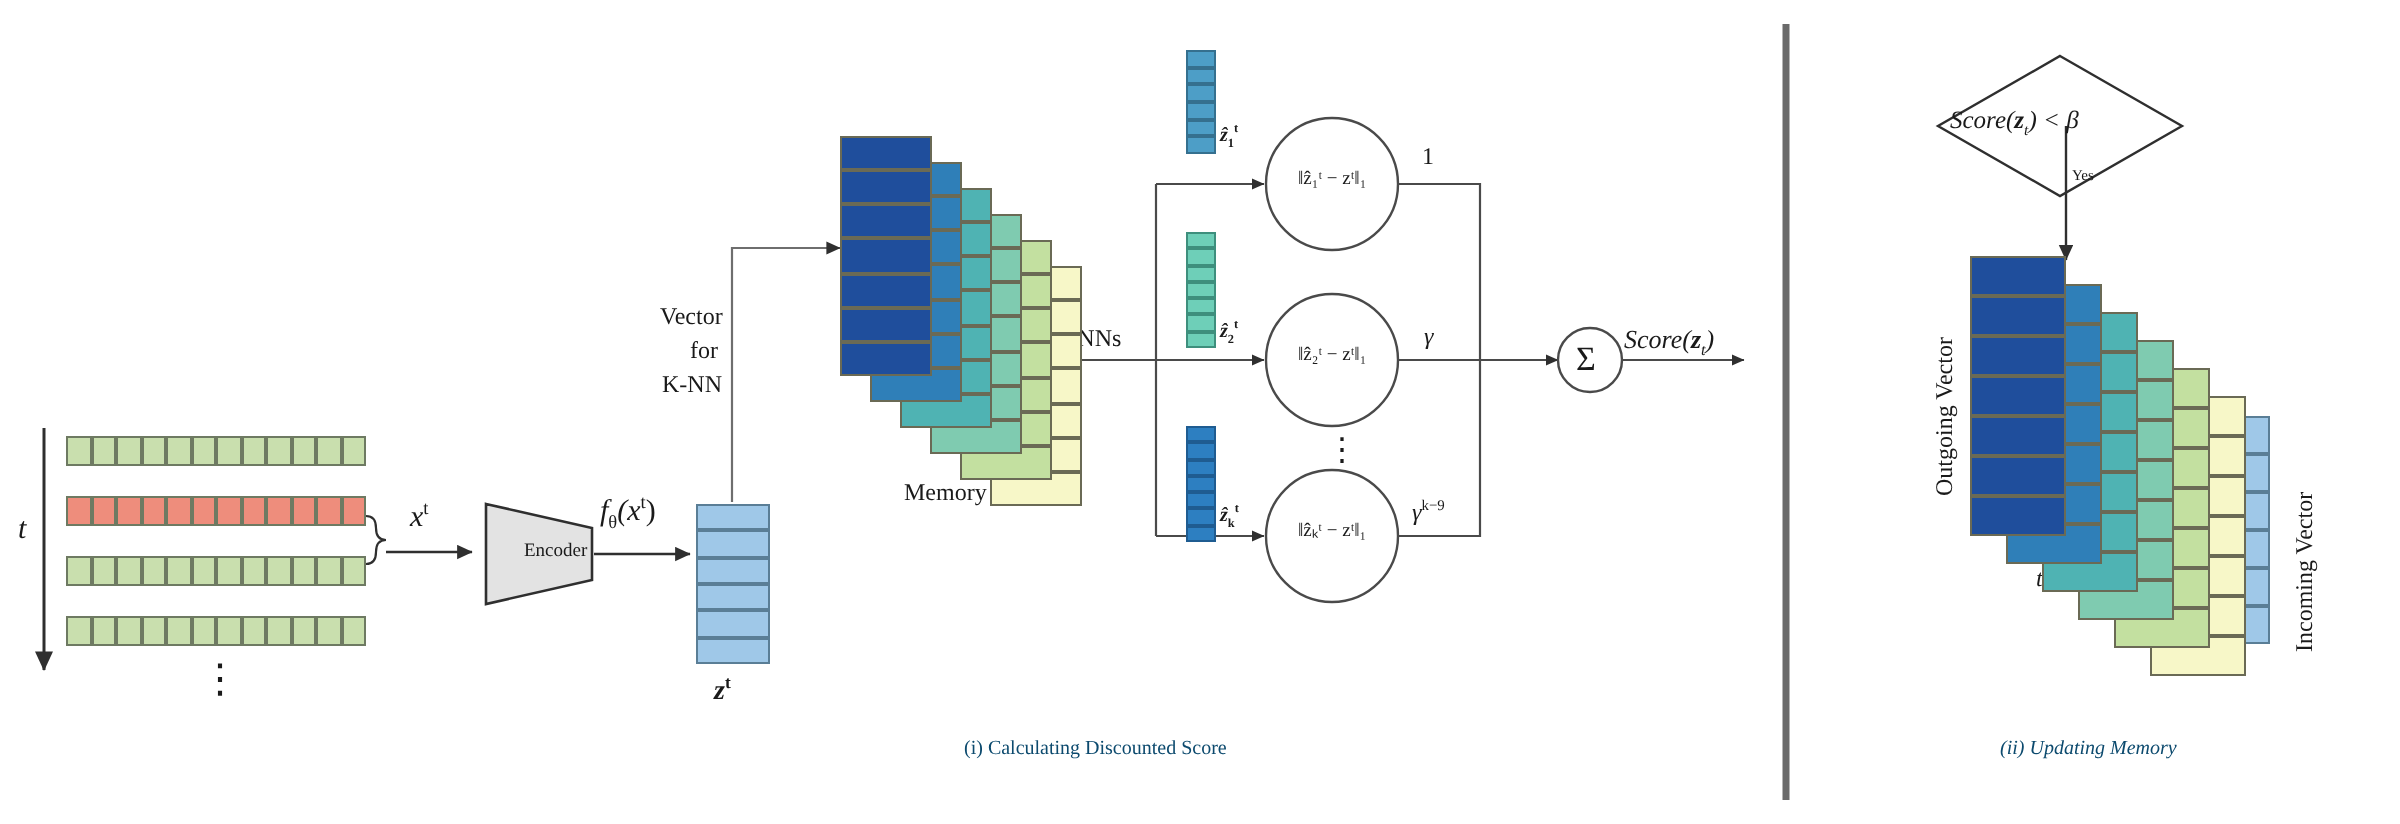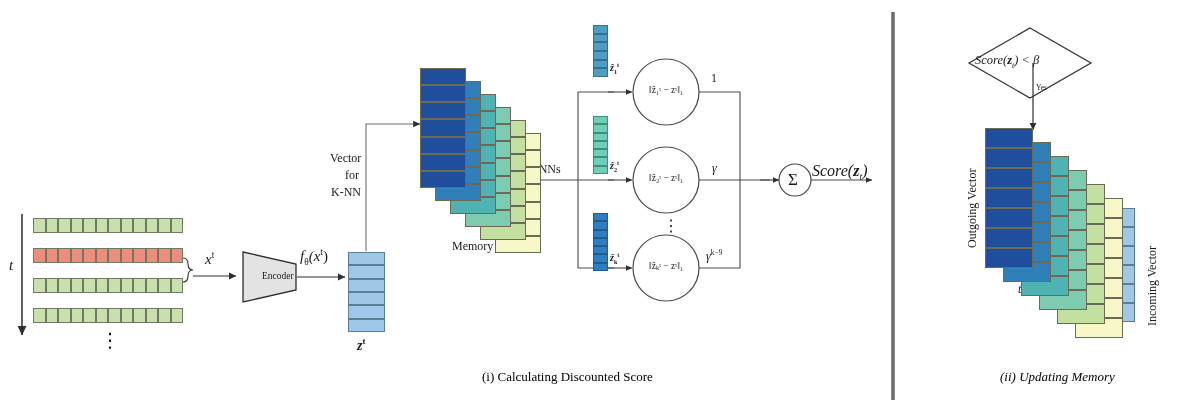--- a/index.html
+++ b/index.html
@@ -2,21 +2,21 @@
 <html><head>
 <meta charset="utf-8">
 <style>
   html,body{margin:0;padding:0;background:#ffffff;}
   body{width:1200px;height:412px;position:relative;overflow:hidden;
        font-family:"Liberation Serif", serif;color:#1a1a1a;}
   .stage{position:absolute;inset:0;width:1200px;height:412px;}
   svg.layer{position:absolute;left:0;top:0;width:1200px;height:412px;overflow:visible;}
   .lbl{position:absolute;white-space:nowrap;line-height:1;}
   .ital{font-style:italic;}
-  .caption{font-size:13px;color:#000000;}
+  .caption{font-size:10px;color:#0c4a6e;}
   .tiny{font-size:7.5px;}
   .sm{font-size:9.5px;padding-left:12px;}
   .md{font-size:12px;}
   .big{font-size:15px;}
   .rot90{transform:rotate(-90deg);transform-origin:left top;}
   .cellrow{position:absolute;display:flex;}
   .cell{box-sizing:border-box;border:1px solid #6e7a62;}
   .vvec{position:absolute;display:flex;flex-direction:column;box-sizing:border-box;}
   .vcell{box-sizing:border-box;border:1px solid #5a7e96;}
   sub,sup{font-size:62%;}
@@ -299,21 +299,21 @@
   <div class="lbl" style="left:663px;top:218px;font-size:16px;">⋮</div>
 
   <div class="lbl md" style="left:711px;top:72px;">1</div>
   <div class="lbl md ital" style="left:712px;top:162px;">γ</div>
   <div class="lbl" style="left:706px;top:249px;font-size:12px;">
     <i>γ</i><sup>k−9</sup>
   </div>
 
   <div class="lbl" style="left:788px;top:171px;font-size:17px;">Σ</div>
 
-  <div class="lbl" style="left:812px;top:163px;font-size:16px;font-style:italic;">
+  <div class="lbl" style="left:812px;top:163px;font-size:13px;font-style:italic;">
     <span>Score(</span><b>z</b><sub>t</sub><span>)</span>
   </div>
 
   <div class="lbl" style="left:975px;top:54px;font-size:12.5px;font-style:italic;">
     <span>Score(</span><b>z</b><sub>t</sub><span>) &lt; </span><span>β</span>
   </div>
 
   <div class="lbl tiny" style="left:1036px;top:84px;">Yes</div>
 
   <div style="position:absolute;left:985px;top:128px;width:120px;height:190px;">

